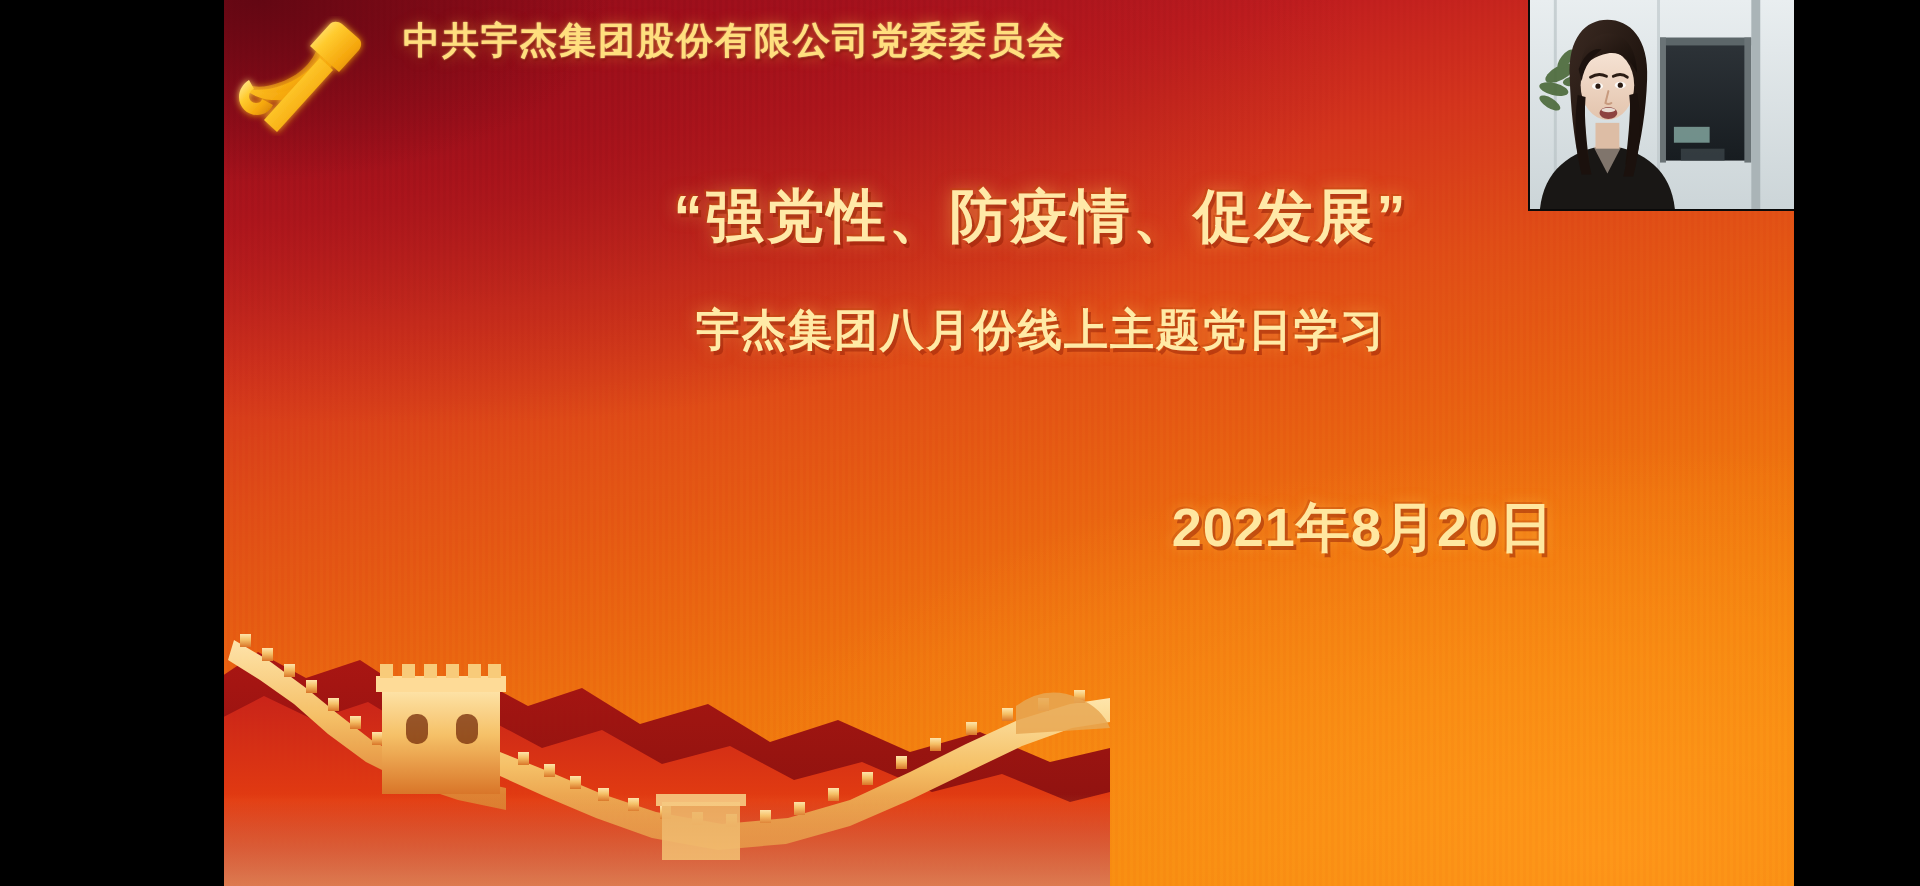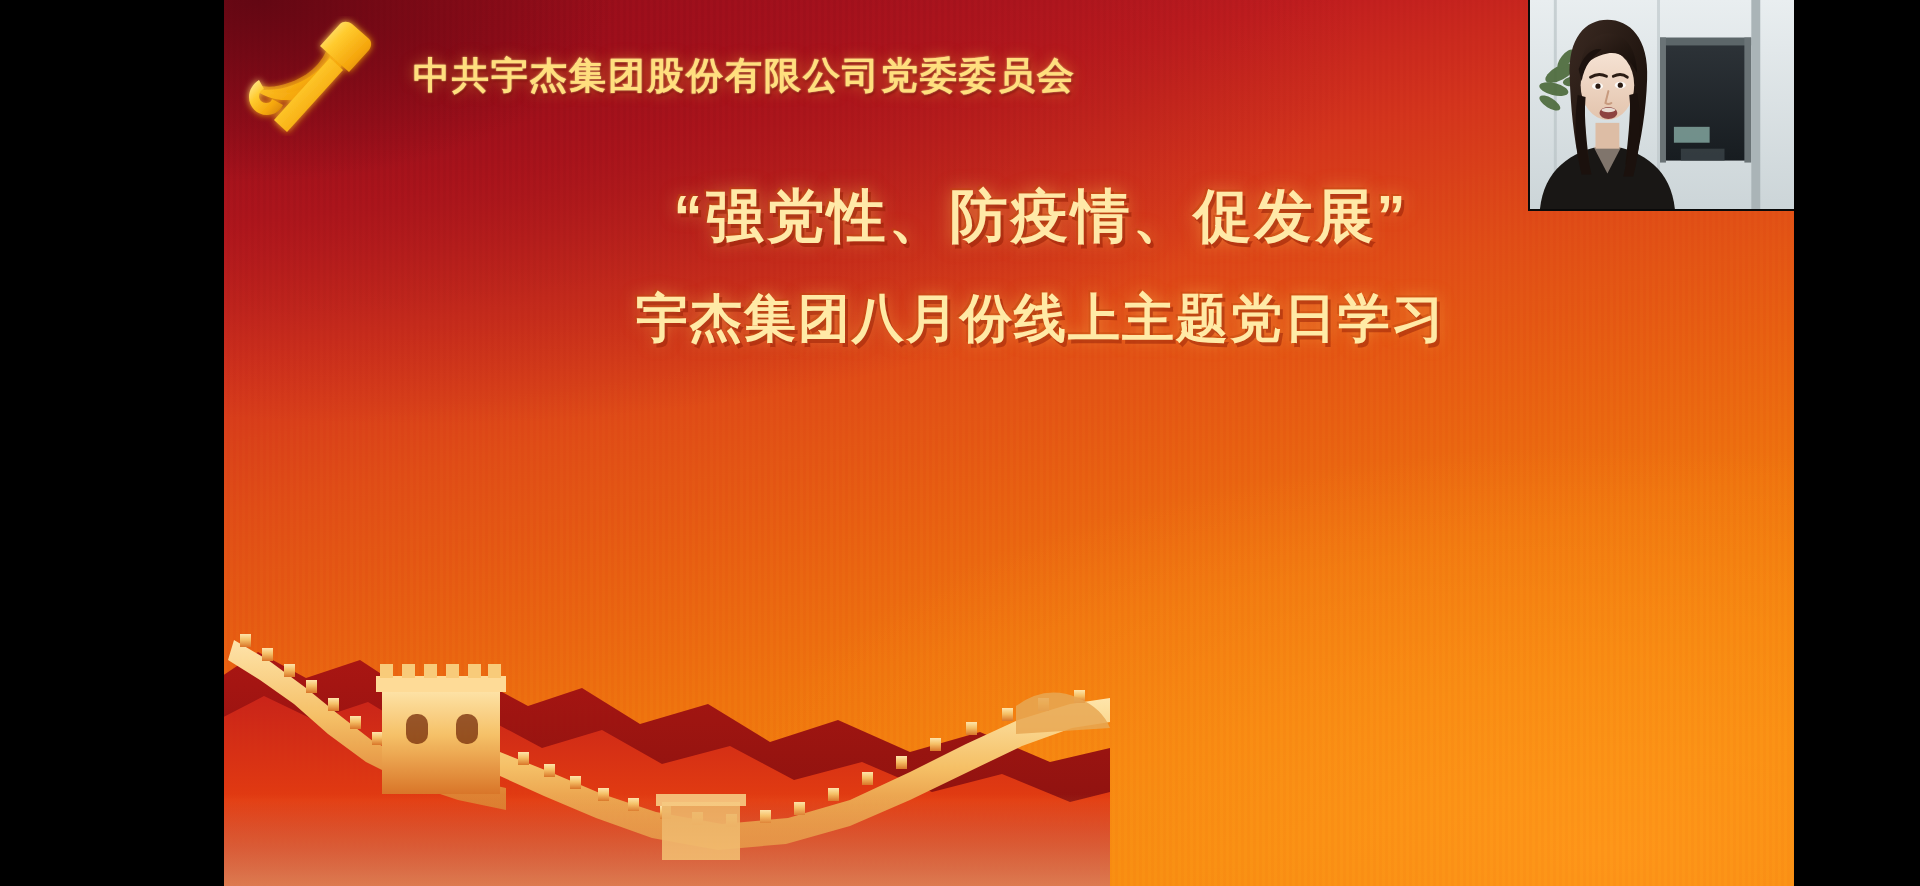--- a/index.html
+++ b/index.html
@@ -58,22 +58,22 @@
   
   .corner-shade {
     position:absolute; left:0; top:0; width:560px; height:230px;
     background:radial-gradient(90% 110% at 6% 0%, rgba(92,6,18,.88) 0%, rgba(92,6,18,0) 72%);
     pointer-events:none; z-index:2;
   }
 
   
   .slide-header {
     position:absolute; left:0; top:16px;
-    display:flex; align-items:center; gap:24px;
-    padding-left:10px; z-index:6;
+    display:flex; align-items:flex-start; gap:24px;
+    padding-left:0; z-index:6;
   }
 
   .party-emblem { width:155px; height:120px; flex:0 0 auto; }
 
   .org-name {
     font-size:37px; font-weight:700; letter-spacing:2px;
     color:#ffdf7e;
     font-family:"DejaVu Serif","Liberation Serif",serif;
     text-shadow:
       0 0 2px rgba(255,230,150,.95),
@@ -102,23 +102,23 @@
     line-height:1.16;
     color:#ffe9a8;
     white-space:nowrap;
     text-shadow:
       -2px -2px 0 rgba(190,70,10,.45),
        3px  4px 0 rgba(150,30,5,.55),
        0 0 18px rgba(255,205,90,.55);
   }
 
   .sub-title {
-    margin-top:35px;
+    margin-top:52px;
     text-align:center;
-    font-size:52px; font-weight:700; letter-spacing:2px;
+    font-size:44px; font-weight:700; letter-spacing:2px;
     color:#ffeaa6;
     white-space:nowrap;
     text-shadow:
       -2px -2px 0 rgba(190,70,10,.4),
        3px  4px 0 rgba(150,30,5,.5),
        0 0 16px rgba(255,205,90,.5);
   }
 
   .event-date {
     margin-top:132px;
@@ -285,20 +285,21 @@
       </svg>
 
       <div class="org-name">中共宇杰集团股份有限公司党委委员会</div>
     </div>
 
     <div class="slide-body">
       <div class="main-title">“强党性、防疫情、促发展”</div>
 
       <div class="sub-title">宇杰集团八月份线上主题党日学习</div>
 
+      <div class="event-date">2021年8月20日</div>
     </div>
   </div>
 
   <div class="letterbox left"></div>
   <div class="letterbox right"></div>
 
   <div id="pip">
     <svg viewBox="0 0 266 211" preserveAspectRatio="xMidYMid slice">
       <defs>
         <linearGradient id="wallBg" x1="0" y1="0" x2="0" y2="1">

